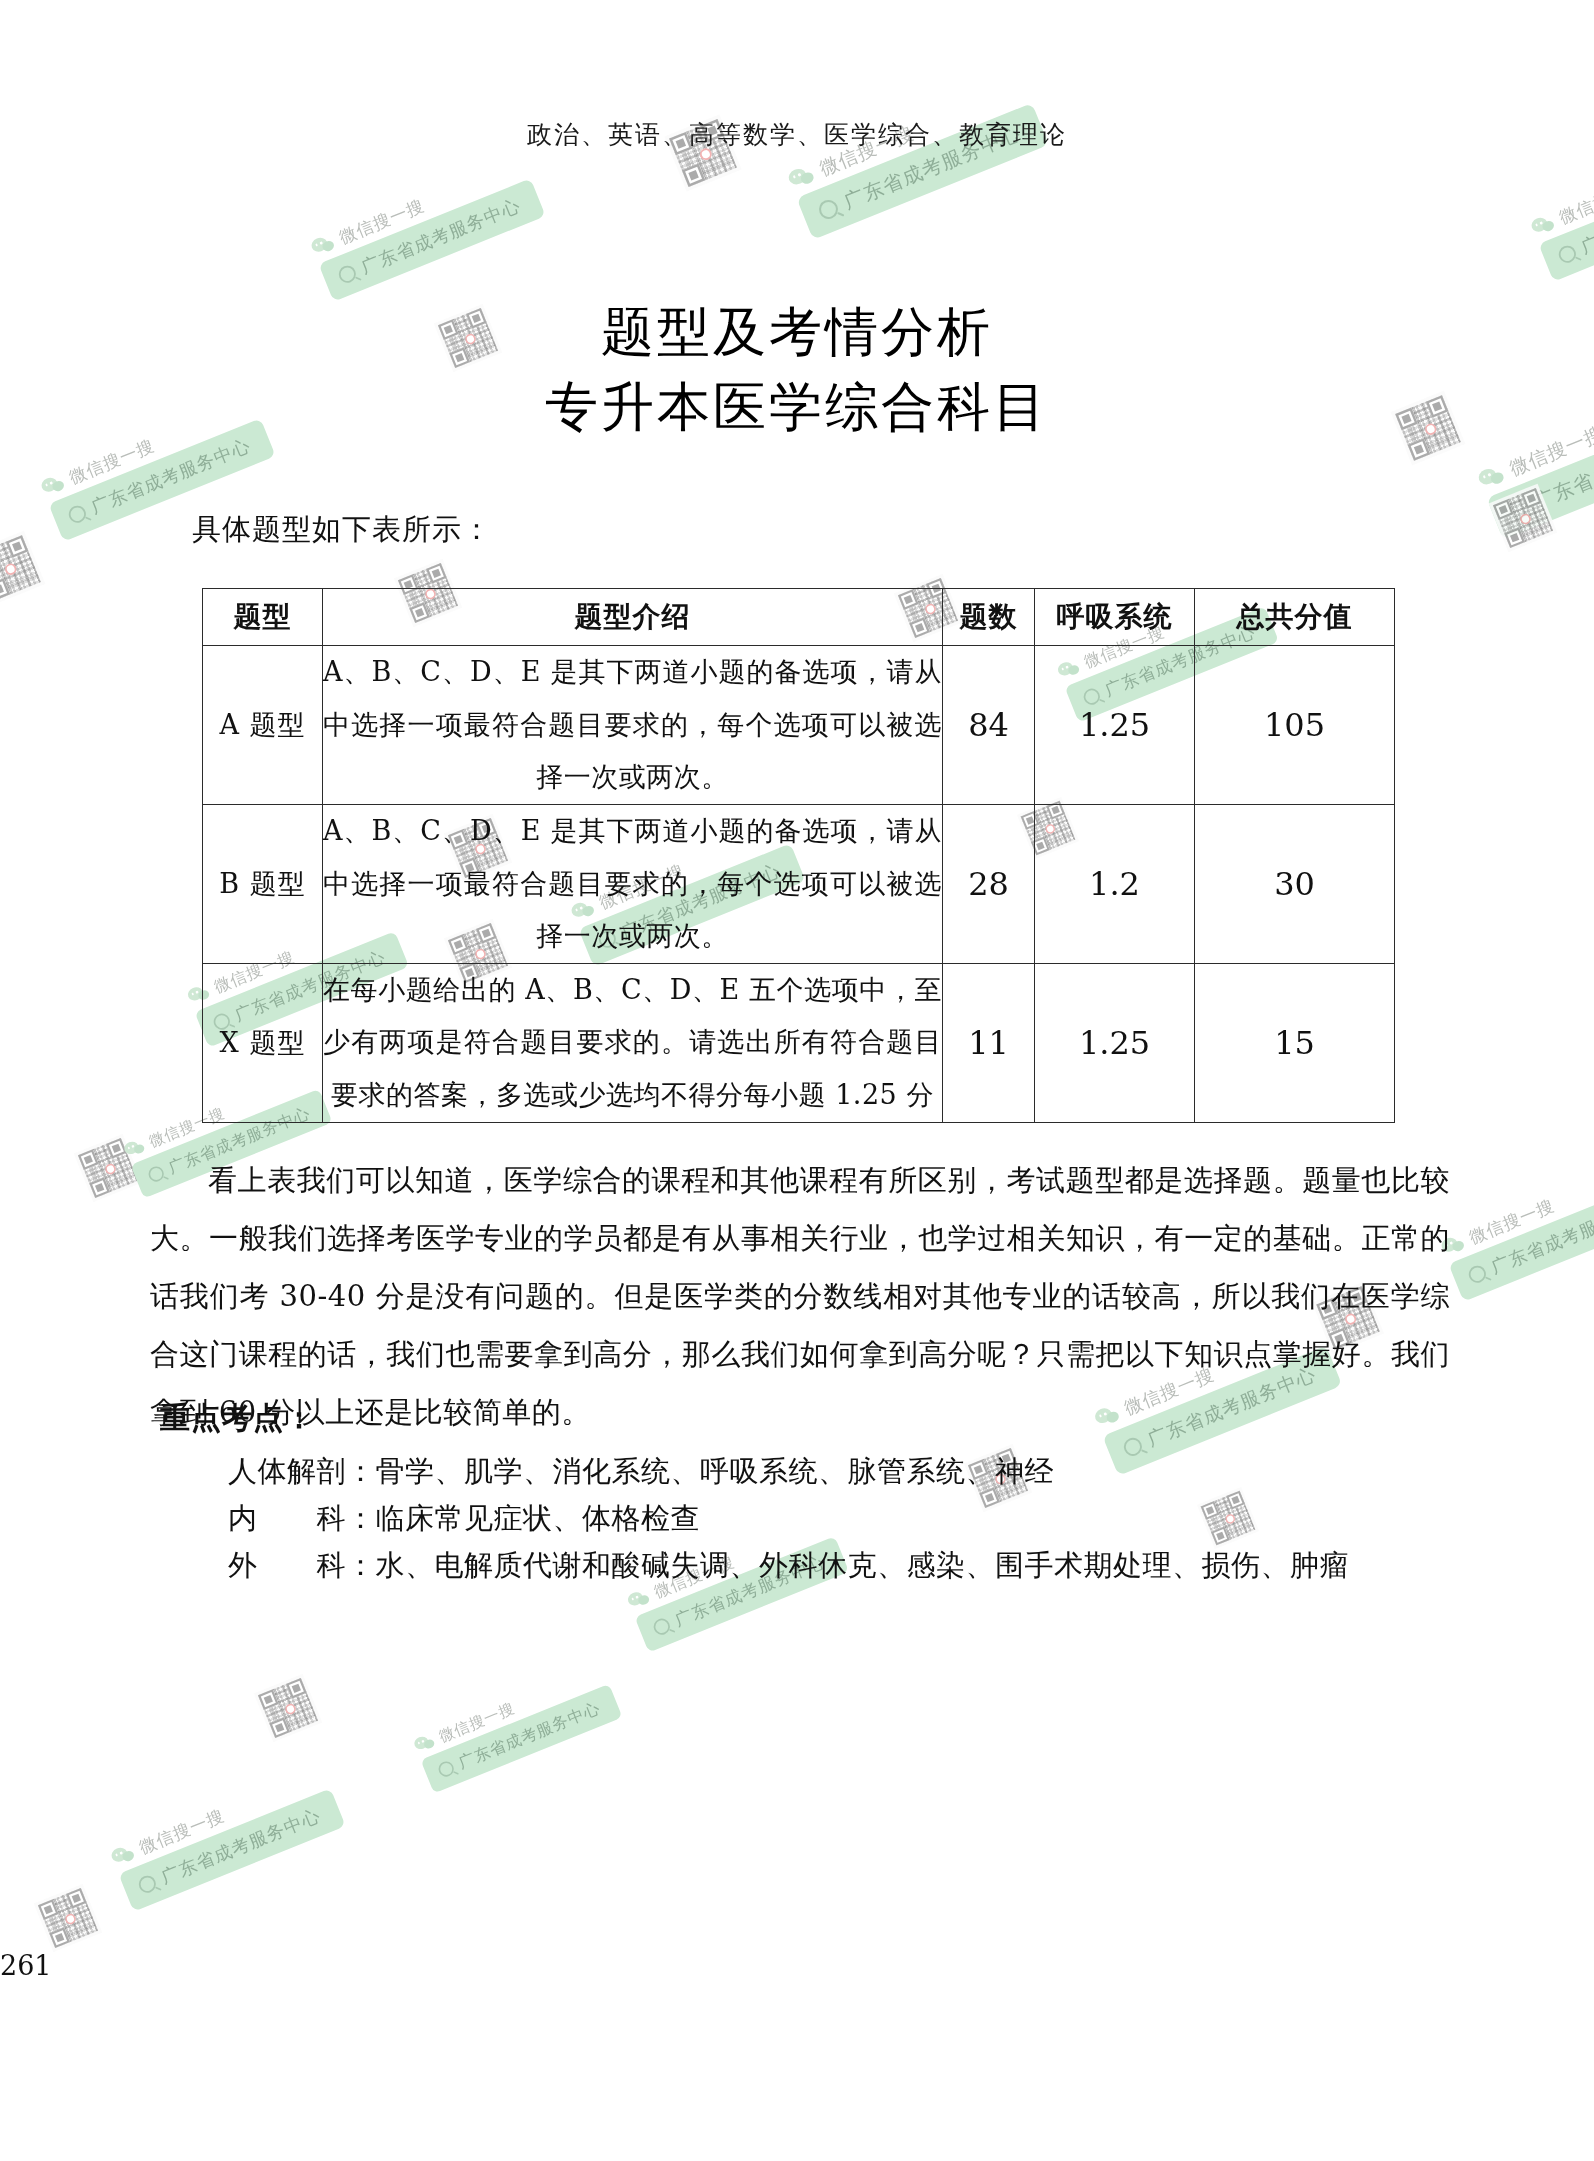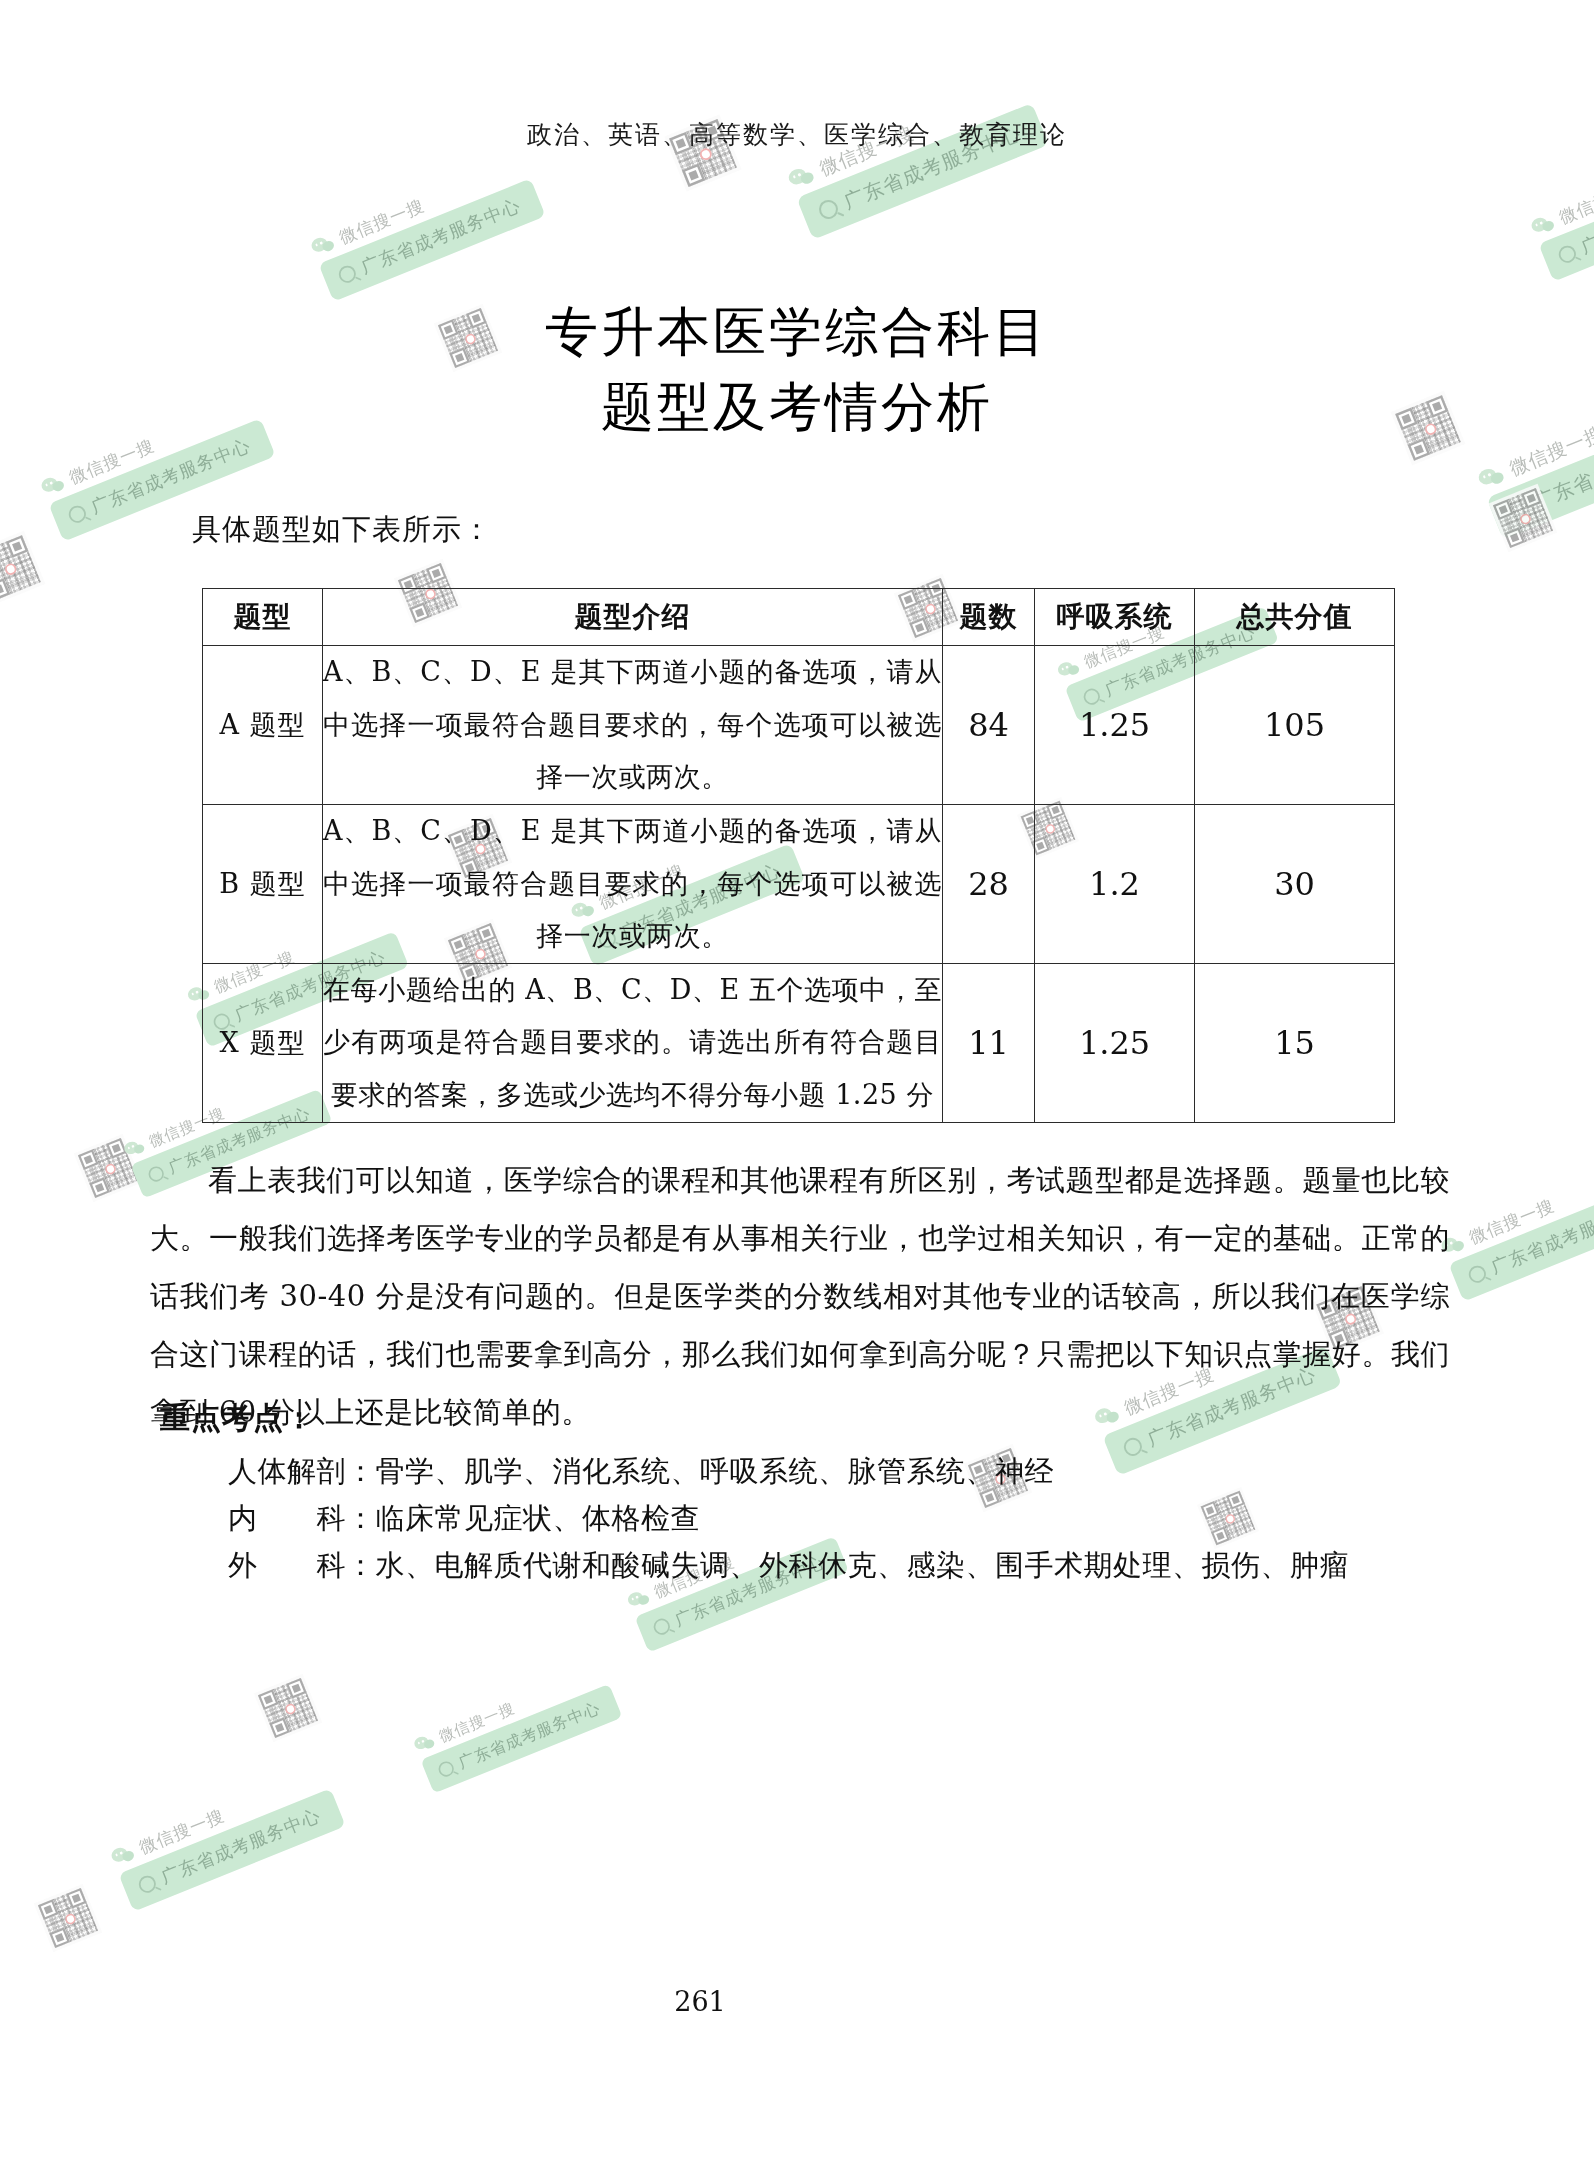--- a/index.html
+++ b/index.html
@@ -223,24 +223,23 @@
     font-size: 29px;
     line-height: 1.62;
     letter-spacing: 0.5px;
   }
   .keypoints-list .kp-row { white-space: pre; }
 
   .page-no {
     position: absolute;
     top: 1950px; left: 0;
     width: 1400px;
-    text-align: center;
+    text-align: left;
     font-size: 27px;
     color: #111;
-    margin-top: 36px;
   }
 </style>
 </head>
 <body>
 
 <div id="page">
 
   <div id="watermarks">
       <div class="wm" style="left: 655px; top: 105px; transform: rotate(-22deg) scale(0.62);">
         <div class="wm-qr">
@@ -623,22 +622,22 @@
           <div class="center"></div>
         </div>
       </div>
     </div>
 
   <div id="content">
 
     <div class="running-head">政治、英语、高等数学、医学综合、教育理论</div>
 
     <h1 class="doc-title">
+      <span>题型及考情分析</span>
       <span>专升本医学综合科目</span>
-      <span>题型及考情分析</span>
     </h1>
 
     <div class="intro">具体题型如下表所示：</div>
 
     <table class="qtable">
       <colgroup>
         <col class="col-type">
           <col class="col-desc">
           <col class="col-count">
         <col class="col-each">

